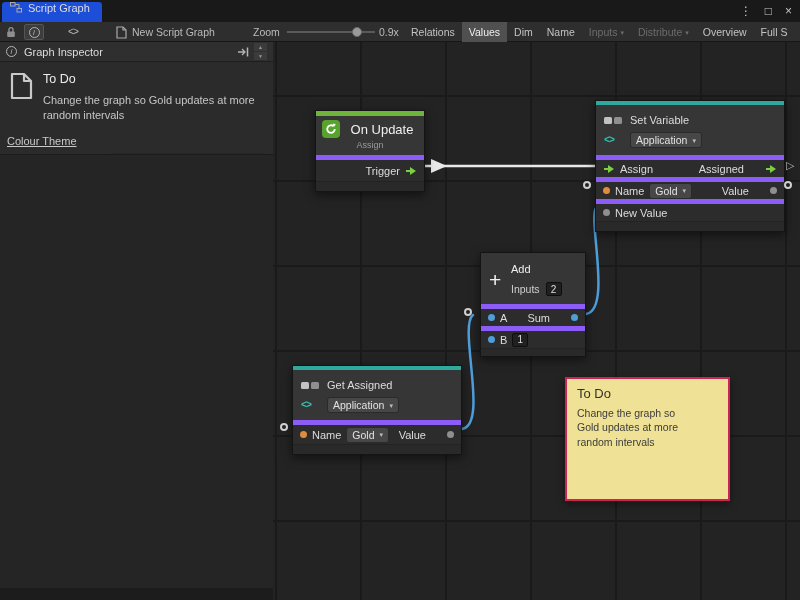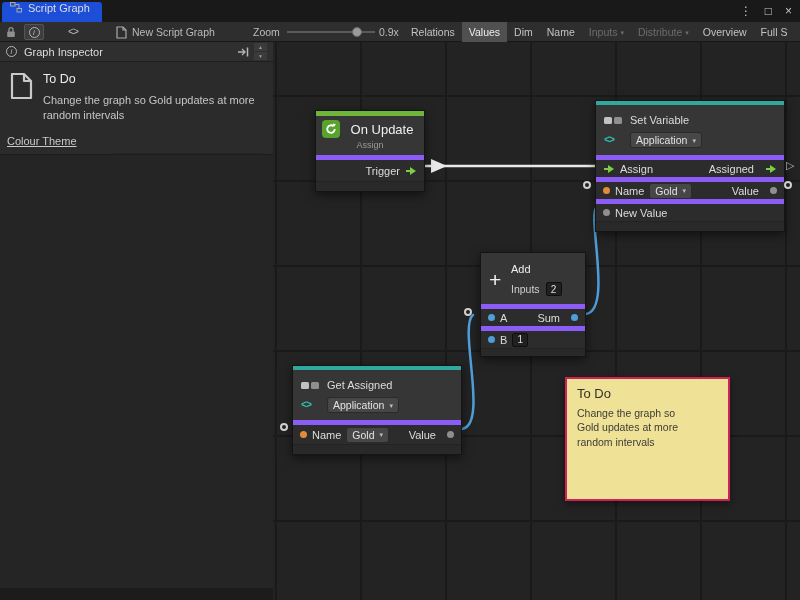--- a/index.html
+++ b/index.html
@@ -74,21 +74,21 @@
   .n-footer { height:10px; background:#292929; border-top:1px solid #232323; }
   .dot { width:7px; height:7px; border-radius:50%; flex:0 0 auto; }
   .dot.orange { background:#e08b3e; }
   .dot.blue   { background:#4f9ed8; }
   .dot.gray   { background:#8f8f8f; }
   .valbox { min-width:16px; height:14px; background:#202020; border:1px solid #0e0e0e; border-radius:2px;
             display:inline-flex; align-items:center; justify-content:center; font-size:10px; color:#ddd; padding:0 3px; }
   .dd-sm { background:#474747; border:1px solid #2a2a2a; border-radius:3px; height:16px;
            display:inline-flex; align-items:center; padding:0 5px; gap:5px; font-size:10.5px; color:#e2e2e2; }
   .dd-sm .caret-s { color:#bdbdbd; }
-  .flex-sp { margin-left:auto; display:flex; align-items:center; gap:11px; }
+  .flex-sp { margin-left:auto; display:flex; align-items:center; gap:21px; }
 
   
   .node-onupdate { left:42px; top:68px; width:110px; }
   .ou-header { display:grid; grid-template-columns:24px 1fr; grid-template-rows:18px 14px;
                padding:4px 6px 3px 6px; background:#363636; align-items:center; }
   .ou-icon { width:18px; height:18px; background:#58a22e; border-radius:4px; display:flex;
              align-items:center; justify-content:center; grid-row:1/2; }
   .ou-title { text-align:center; font-size:13px; color:#efefef; }
   .ou-sub { grid-column:1/3; text-align:center; font-size:9px; color:#9a9a9a; }
   .trigger-row { justify-content:flex-end; height:26px; }

